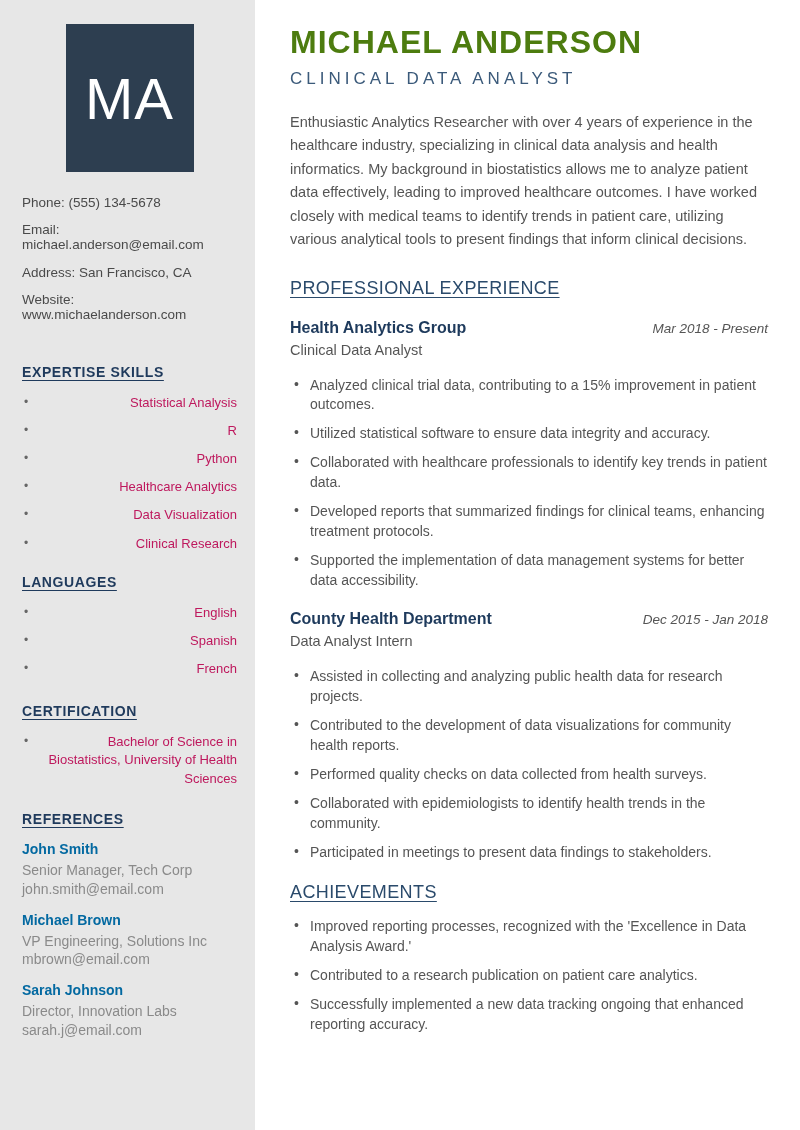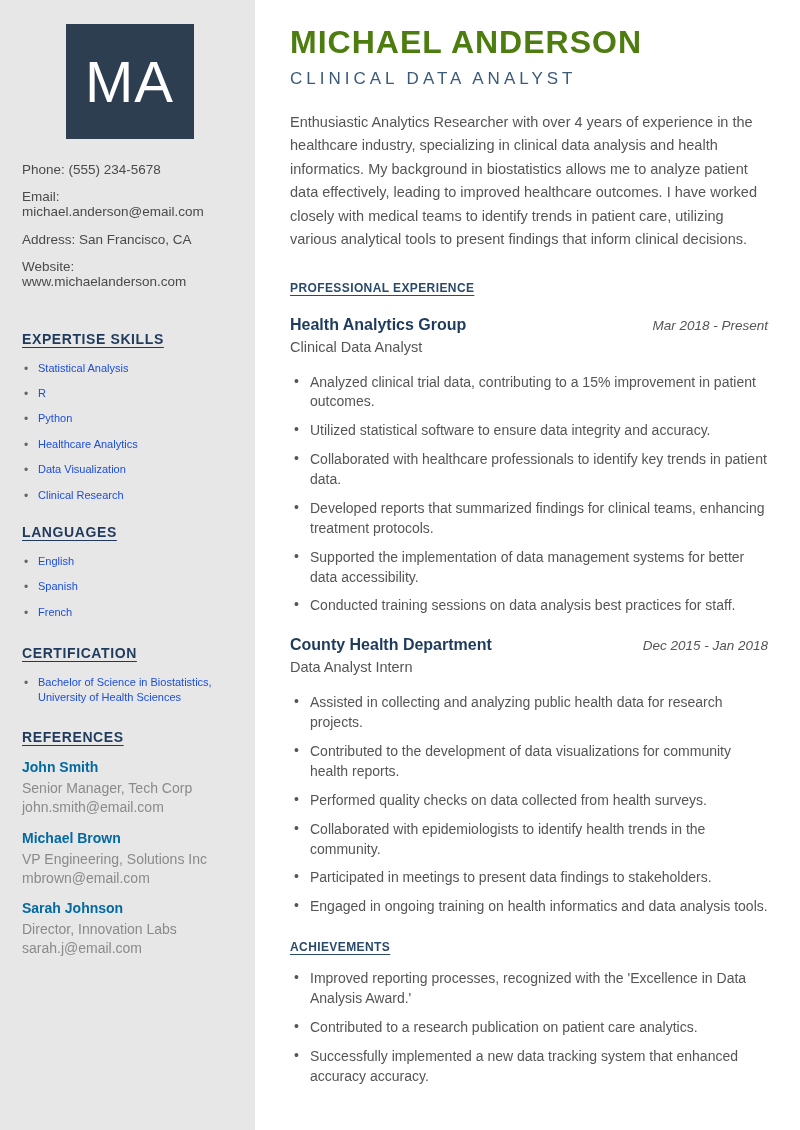--- a/index.html
+++ b/index.html
@@ -14,21 +14,21 @@
   .page { display: flex; width: 800px; height: 1130px; }
 
   
   .sidebar {
     width: 255px; height: 1130px;
     background: #e7e7e7;
     padding: 24px 18px 0 22px;
     flex-shrink: 0;
   }
   .avatar {
-    width: 128px; height: 115px;
+    width: 128px; height: 148px;
     background: #2d3e50;
     margin: 0 auto;
     display: flex; align-items: center; justify-content: center;
   }
   .avatar-initials {
     color: #ffffff; font-size: 58px; font-weight: 400;
     letter-spacing: 1px;
   }
   .contact { margin-top: 24px; }
   .contact-line {
@@ -43,23 +43,23 @@
     text-decoration: underline;
     text-underline-offset: 3px;
     margin-bottom: 14px;
   }
   .mt-skills { margin-top: 40px; }
   .mt-lang   { margin-top: 20px; }
   .mt-cert   { margin-top: 24px; }
   .mt-refs   { margin-top: 22px; }
   .side-list { list-style: none; }
   .side-list li {
-    font-size: 11px; color: #1d4ed8;
+    font-size: 13px; color: #be185d;
     padding-left: 16px; position: relative;
-    margin-bottom: 10px; line-height: 1.4;
+    margin-bottom: 10px; line-height: 1.4; text-align: right;
   }
   .side-list li::before {
     content: "•"; position: absolute; left: 2px; top: 0;
     color: #666666; font-size: 12px;
   }
   .ref-person { margin-bottom: 13px; }
   .ref-name { font-size: 14px; font-weight: bold; color: #0369a1; margin-bottom: 4px; }
   .ref-role, .ref-email { font-size: 14px; color: #8a8a8a; line-height: 1.35; }
 
   
@@ -76,21 +76,21 @@
     font-size: 17px; color: #3b5a7a;
     letter-spacing: 4px;
   }
   .summary {
     margin-top: 22px;
     font-size: 14.5px; color: #555555;
     line-height: 1.62;
   }
   .section-heading {
     display: inline-block;
-    font-size: 12px; font-weight: bold; color: #2a4a6b;
+    font-size: 18px; font-weight: normal; color: #2a4a6b;
     letter-spacing: 0.4px;
     text-decoration: underline;
     text-underline-offset: 3px;
   }
   .mt-exp  { margin-top: 26px; }
   .mt-ach  { margin-top: 20px; }
   .job { margin-top: 20px; }
   .job-header { display: flex; justify-content: space-between; align-items: baseline; }
   .company { font-size: 16px; font-weight: bold; color: #1e3a5c; }
   .dates { font-size: 13.5px; font-style: italic; color: #555555; }
@@ -112,21 +112,21 @@
 
 <div class="page">
 
   <aside class="sidebar">
 
     <div class="avatar">
       <span class="avatar-initials">MA</span>
     </div>
 
     <div class="contact">
-      <div class="contact-line">Phone: (555) 234-5678</div>
+      <div class="contact-line">Phone: (555) 134-5678</div>
       <div class="contact-line">Email: michael.anderson@email.com</div>
       <div class="contact-line">Address: San Francisco, CA</div>
       <div class="contact-line">Website: www.michaelanderson.com</div>
     </div>
 
     <div class="side-section mt-skills">
       <span class="side-heading">EXPERTISE SKILLS</span>
       <ul class="side-list">
         <li>Statistical Analysis</li>
         <li>R</li>
@@ -190,43 +190,41 @@
         <span class="company">Health Analytics Group</span>
         <span class="dates">Mar 2018 - Present</span>
       </div>
       <div class="role">Clinical Data Analyst</div>
       <ul class="bullet-list">
         <li>Analyzed clinical trial data, contributing to a 15% improvement in patient outcomes.</li>
         <li>Utilized statistical software to ensure data integrity and accuracy.</li>
         <li>Collaborated with healthcare professionals to identify key trends in patient data.</li>
         <li>Developed reports that summarized findings for clinical teams, enhancing treatment protocols.</li>
         <li>Supported the implementation of data management systems for better data accessibility.</li>
-        <li>Conducted training sessions on data analysis best practices for staff.</li>
       </ul>
     </section>
 
     <section class="job">
       <div class="job-header">
         <span class="company">County Health Department</span>
         <span class="dates">Dec 2015 - Jan 2018</span>
       </div>
       <div class="role">Data Analyst Intern</div>
       <ul class="bullet-list">
         <li>Assisted in collecting and analyzing public health data for research projects.</li>
         <li>Contributed to the development of data visualizations for community health reports.</li>
         <li>Performed quality checks on data collected from health surveys.</li>
         <li>Collaborated with epidemiologists to identify health trends in the community.</li>
         <li>Participated in meetings to present data findings to stakeholders.</li>
-        <li>Engaged in ongoing training on health informatics and data analysis tools.</li>
       </ul>
     </section>
 
     <div class="mt-ach">
       <span class="section-heading">ACHIEVEMENTS</span>
     </div>
     <ul class="bullet-list ach-list">
       <li>Improved reporting processes, recognized with the 'Excellence in Data Analysis Award.'</li>
       <li>Contributed to a research publication on patient care analytics.</li>
-      <li>Successfully implemented a new data tracking system that enhanced accuracy accuracy.</li>
+      <li>Successfully implemented a new data tracking ongoing that enhanced reporting accuracy.</li>
     </ul>
 
   </main>
 </div>
 
 </body></html>

